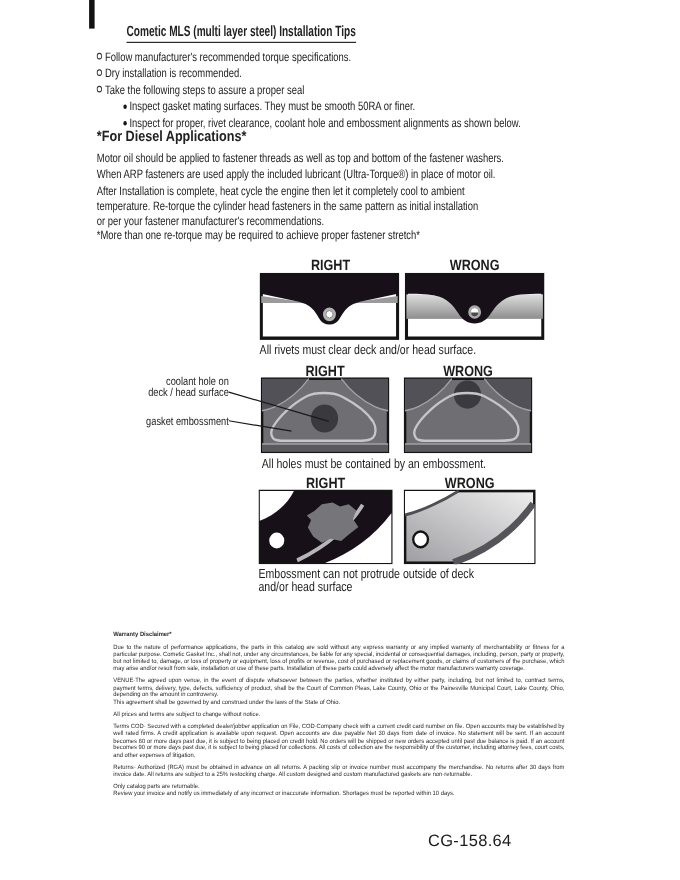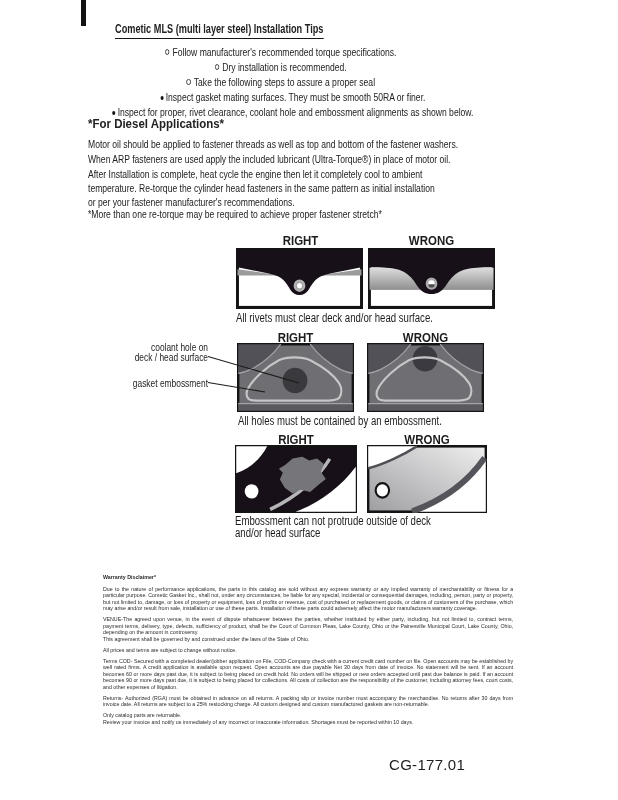--- a/index.html
+++ b/index.html
@@ -14,21 +14,21 @@
   .s78{transform:scaleX(0.78);}
   .s80{transform:scaleX(0.80);}
   .s85{transform:scaleX(0.85);}
   .s94{transform:scaleX(0.945);}
 
   .crop-mark{left:81px;top:0;width:5px;height:26px;background:#121212;}
 
   .title{left:115px;top:21px;font-size:13.5px;font-weight:bold;line-height:16px;
          white-space:nowrap;border-bottom:1.6px solid #161616;padding-bottom:1px;}
 
-  .bullets{left:88px;top:45px;font-size:11px;line-height:15px;text-align:center;}
+  .bullets{left:88px;top:45px;font-size:11px;line-height:15px;}
   .bullet-line{white-space:nowrap;height:15px;}
   .sub{padding-left:31px;}
   .m1{display:inline-block;width:3.5px;height:3.5px;border:1px solid #333;border-radius:50%;
       margin-right:4px;vertical-align:1.5px;}
   .m2{display:inline-block;width:4px;height:4px;background:#161616;border-radius:50%;
       margin-right:3px;vertical-align:1.5px;}
 
   .h2{left:88px;top:116px;font-size:13.5px;font-weight:bold;white-space:nowrap;}
   .para{left:88px;font-size:11px;line-height:15px;white-space:pre-line;}
   .p1{top:137px;}
@@ -173,13 +173,13 @@
   <p class="pre">Due to the nature of performance applications, the parts in this catalog are sold without any express warranty or any implied warranty of merchantability or fitness for a particular purpose.  Cometic Gasket Inc., shall not, under any circumstances, be liable for any special, incidental or consequential damages, including, person, party or property, but not limited to, damage, or loss of property or equipment, loss of profits or revenue, cost of purchased or replacement goods, or claims of customers of the purchase, which may arise and/or result from sale, installation or use of these parts.  Installation of these parts could adversely affect the motor manufacturers warranty coverage.</p>
   <p class="pre">VENUE-The agreed upon venue, in the event of dispute whatsoever between the parties, whether instituted by either party, including, but not limited to, contract terms, payment terms, delivery, type, defects, sufficiency of product, shall be the Court of Common Pleas, Lake County, Ohio or the Painesville Municipal Court, Lake County, Ohio, depending on the amount in controversy.
 This agreement shall be governed by and construed under the laws of the State of Ohio.</p>
   <p class="pre">All prices and terms are subject to change without notice.</p>
   <p class="pre">Terms COD- Secured with a completed dealer/jobber application on File, COD-Company check with a current credit card number on file.  Open accounts may be established by well rated firms.  A credit application is available upon request.  Open accounts are due payable Net 30 days from date of invoice.  No statement will be sent.  If an account becomes 60 or more days past due, it is subject to being placed on credit hold.  No orders will be shipped or new orders accepted until past due balance is paid.  If an account becomes 90 or more days past due, it is subject to being placed for collections.  All costs of collection are the responsibility of the customer, including attorney fees, court costs, and other expenses of litigation.</p>
   <p class="pre">Returns- Authorized (RGA) must be obtained in advance on all returns.  A packing slip or invoice number must accompany the merchandise.  No returns after 30 days from invoice date.  All returns are subject to a 25% restocking charge.  All custom designed and custom manufactured gaskets are non-returnable.</p>
   <p class="pre">Only catalog parts are returnable.
 Review your invoice and notify us immediately of any incorrect or inaccurate information.  Shortages must be reported within 10 days.</p>
 </div>
 
-<div class="abs docnum">CG-177.01</div>
+<div class="abs docnum">CG-158.64</div>
 
 </body></html>

